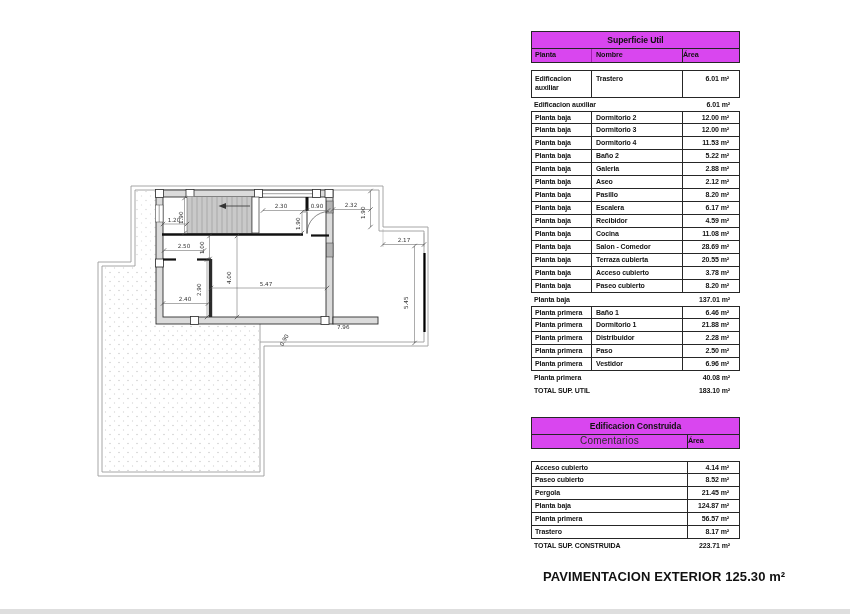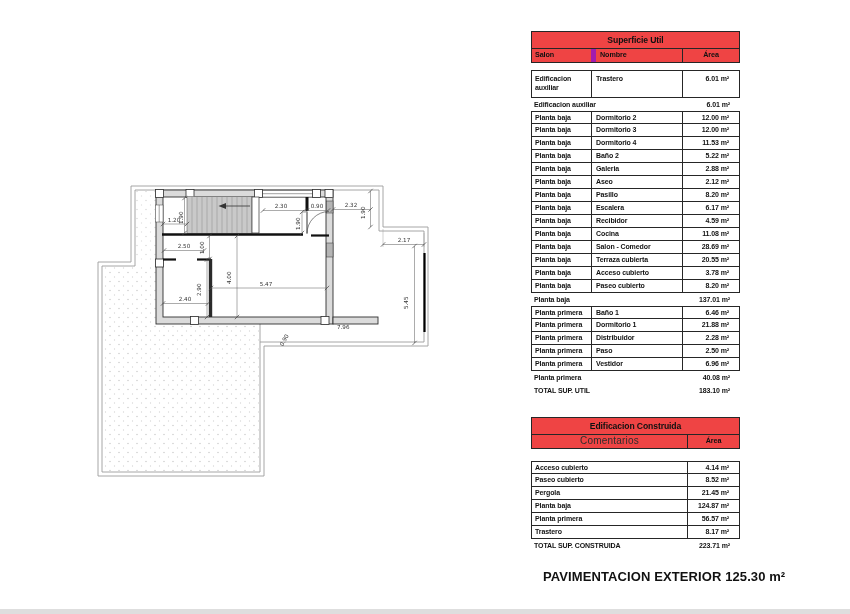--- a/index.html
+++ b/index.html
@@ -13,27 +13,27 @@
   #plan .pil{fill:#fff;stroke:#2f2f2f;stroke-width:0.8}
   #plan line.dim{stroke:#666;stroke-width:0.55}
   #plan line.tick{stroke:#444;stroke-width:0.7}
   #plan line.ext{stroke:#999;stroke-width:0.45}
   #plan text{font-family:"DejaVu Sans",sans-serif;font-size:5.6px;fill:#333}
 
   
   .tbl{position:absolute;left:531px;width:209px;font-weight:700;letter-spacing:-0.1px;color:#111}
   #t1{top:31px}
   #t2{top:417px}
-  .hdrbox{border:1px solid #262626;background:#ef4444}
+  .hdrbox{border:1px solid #262626;background:#d946ef}
   .ttl{height:17px;line-height:17px;text-align:center;font-size:8.6px;border-bottom:1px solid #262626}
   .hrow{display:flex;height:13px;line-height:12.5px;font-size:7.2px}
   .hc{height:100%}
   .h-nivel{width:59px;padding-left:3px}
-  .h-nombre{width:91px;padding-left:4px;border-left:5px solid #a21caf}
-  .h-area{flex:1;text-align:center;border-left:1px solid #262626}
+  .h-nombre{width:91px;padding-left:4px;border-left:1px solid #a21caf}
+  .h-area{flex:1;text-align:left;border-left:1px solid #262626}
   .h-com{width:155px;text-align:center;font-weight:400;font-size:10px;color:#2e2e2e;letter-spacing:0.2px}
   .gap1{height:7px}
   .gap2{height:12px}
   .rowsbox{font-size:7px}
   .trow{display:flex;width:100%;border:0 solid #262626}
   .trow.data,.trow.data2{border-left-width:1px;border-right-width:1px;border-bottom-width:1px}
   .trow.bt{border-top-width:1px}
   .trow.data{height:13px;line-height:12.5px}
   .trow.data2{height:28px;line-height:9.5px}
   .trow.data2 .c1,.trow.data2 .c2,.trow.data2 .c3{padding-top:2.5px}
@@ -203,21 +203,21 @@
       <line x1="368.3" y1="229.2" x2="372.7" y2="224.8" class="tick"></line>
       <line x1="412.3" y1="248.2" x2="416.7" y2="243.8" class="tick"></line>
       <line x1="412.3" y1="345.2" x2="416.7" y2="340.8" class="tick"></line>
     </g>
 </svg>
 
 <div class="tbl" id="t1">
   <div class="hdrbox">
     <div class="ttl">Superficie Util</div>
     <div class="hrow">
-      <div class="hc h-nivel">Salon</div>
+      <div class="hc h-nivel">Planta</div>
       <div class="hc h-nombre">Nombre</div>
       <div class="hc h-area">Área</div>
     </div>
   </div>
   <div class="gap1"></div>
   <div class="rowsbox" id="t1rows">
       <div class="trow data2 bt">
         <div class="c c1">Edificacion auxiliar</div>
         <div class="c c2">Trastero</div>
         <div class="c c3">6.01 m²</div>

